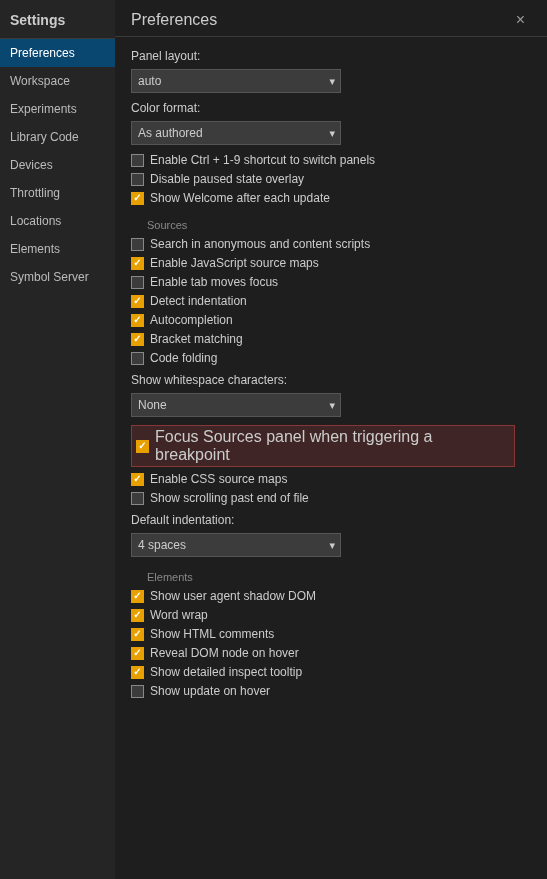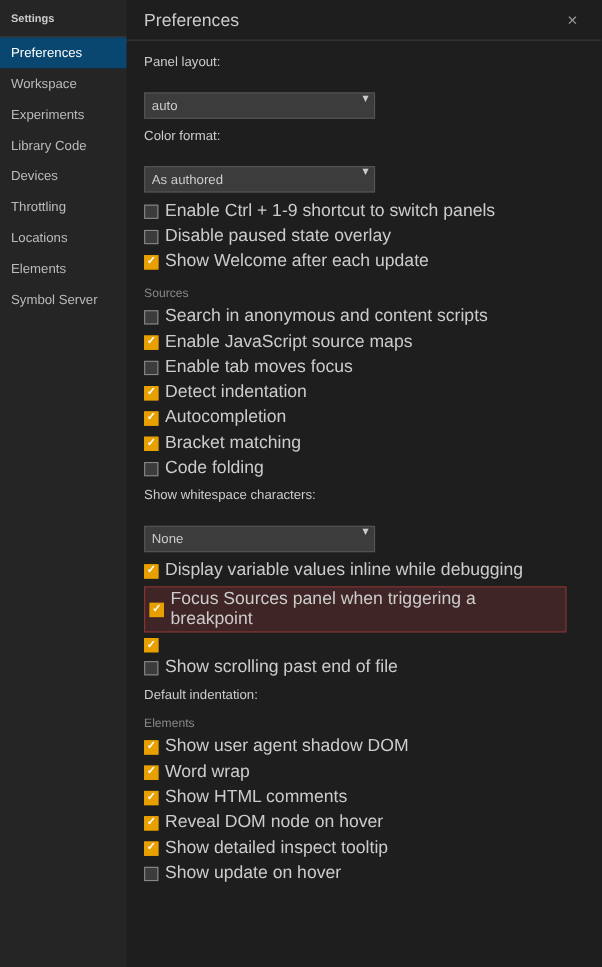--- a/index.html
+++ b/index.html
@@ -18,21 +18,21 @@
     .sidebar {
       width: 115px;
       background: #252526;
       flex-shrink: 0;
       display: flex;
       flex-direction: column;
       padding-top: 0;
     }
     .sidebar-title {
       color: #ccc;
-      font-size: 10px;
+      font-size: 14px;
       font-weight: 600;
       padding: 12px 10px 10px 10px;
       border-bottom: 1px solid #3a3a3a;
     }
     .sidebar-item {
       padding: 7px 10px;
       cursor: pointer;
       color: #bbb;
       font-size: 12px;
       white-space: nowrap;
@@ -78,33 +78,33 @@
     .content::-webkit-scrollbar { width: 8px; }
     .content::-webkit-scrollbar-track { background: #1e1e1e; }
     .content::-webkit-scrollbar-thumb { background: #555; }
 
     .setting-group {
       margin-top: 12px;
     }
     .setting-group-label {
       color: #888;
       font-size: 11px;
-      margin: 14px 0 6px 0;
+      margin: 14px 0 6px 16px;
       font-weight: 500;
     }
 
     .setting-row {
       display: flex;
       align-items: center;
       margin: 5px 0;
       gap: 6px;
     }
     .setting-row label {
       color: #ccc;
-      font-size: 16px;
+      font-size: 12px;
       cursor: pointer;
       user-select: none;
     }
 
     .setting-label-only {
       color: #ccc;
       font-size: 12px;
       margin: 8px 0 4px 0;
     }
 
@@ -144,21 +144,20 @@
     .select-wrapper select {
       width: 100%;
       background: #3c3c3c;
       border: 1px solid #555;
       color: #ccc;
       padding: 4px 24px 4px 6px;
       font-size: 12px;
       appearance: none;
       -webkit-appearance: none;
       cursor: pointer;
-      margin-top: 15px;
     }
     .select-wrapper::after {
       content: '▾';
       position: absolute;
       right: 6px;
       top: 50%;
       transform: translateY(-50%);
       color: #ccc;
       pointer-events: none;
       font-size: 11px;
@@ -277,39 +276,46 @@
     <div class="select-row">
       <div class="select-wrapper">
         <select>
           <option>None</option>
           <option>All</option>
           <option>Trailing</option>
         </select>
       </div>
     </div>
 
-    <div class="setting-row">
-      <div class="cb checked"></div>
-      <label>Display variable values inline while debugging</label>
-    </div>
 
     <div class="highlight-row">
       <div class="cb checked"></div>
       <label>Focus Sources panel when triggering a breakpoint</label>
     </div>
 
     <div class="setting-row">
       <div class="cb checked"></div>
+      <label>Enable CSS source maps</label>
     </div>
     <div class="setting-row">
       <div class="cb"></div>
       <label>Show scrolling past end of file</label>
     </div>
 
     <div class="setting-label-only">Default indentation:</div>
+    <div class="select-row">
+      <div class="select-wrapper">
+        <select>
+          <option>2 spaces</option>
+          <option selected="">4 spaces</option>
+          <option>8 spaces</option>
+          <option>1 tab</option>
+        </select>
+      </div>
+    </div>
 
     <div class="setting-group-label">Elements</div>
 
     <div class="setting-row">
       <div class="cb checked"></div>
       <label>Show user agent shadow DOM</label>
     </div>
     <div class="setting-row">
       <div class="cb checked"></div>
       <label>Word wrap</label>

